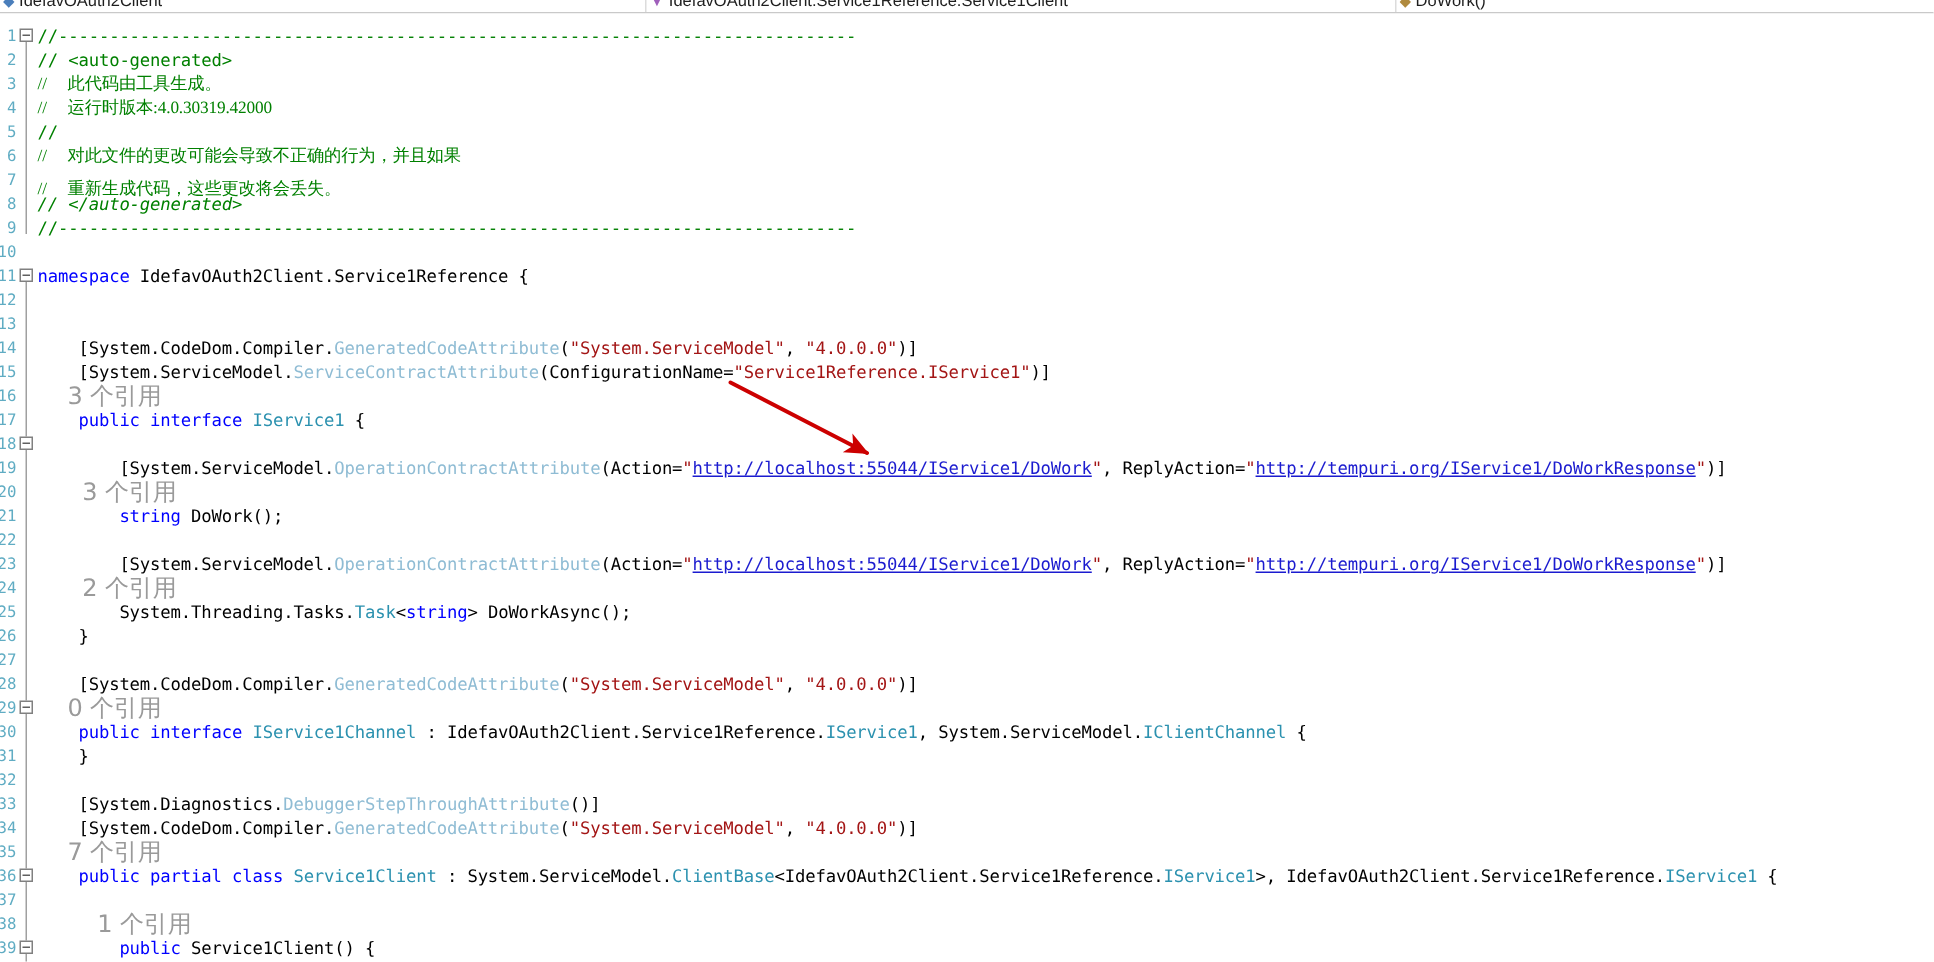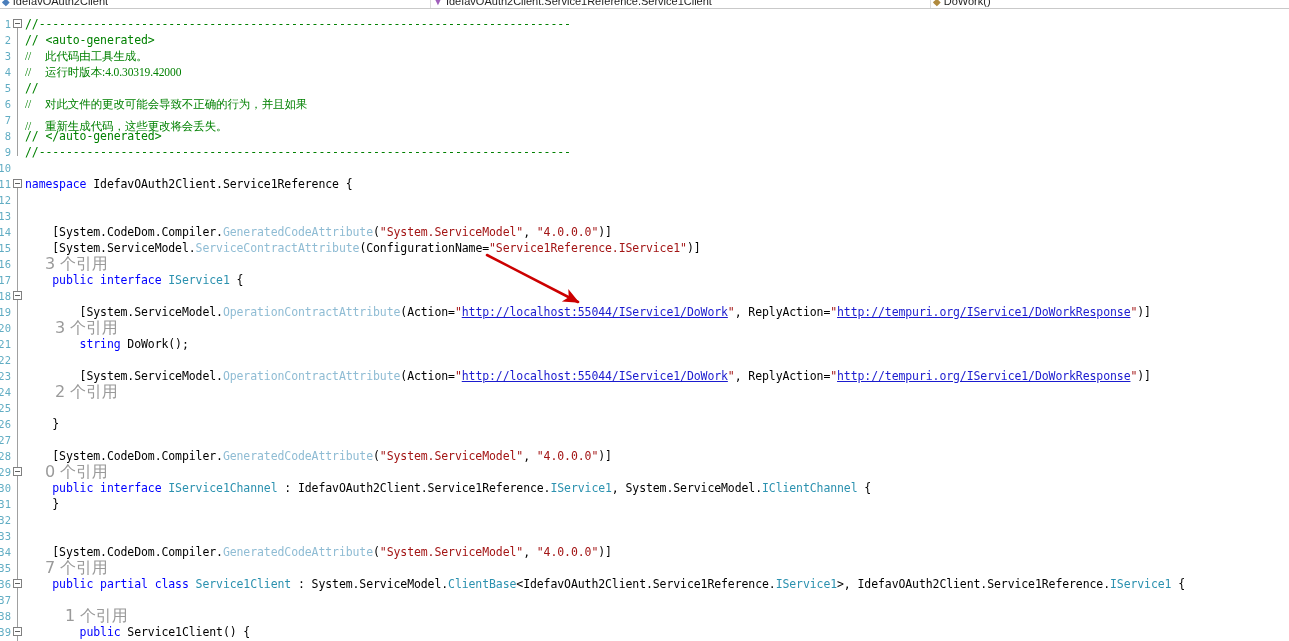--- a/index.html
+++ b/index.html
@@ -199,44 +199,46 @@
     </div>
 
   <div id="code">
       <div class="cline" style="top: 7px;"><span class="t-com">//------------------------------------------------------------------------------</span></div>
       <div class="cline" style="top: 23px;"><span class="t-com">// &lt;auto-generated&gt;</span></div>
       <div class="cline cjk" style="top: 39px;"><span class="t-com">//     此代码由工具生成。</span></div>
       <div class="cline cjk" style="top: 55px;"><span class="t-com">//     运行时版本:4.0.30319.42000</span></div>
       <div class="cline" style="top: 71px;"><span class="t-com">//</span></div>
       <div class="cline cjk" style="top: 87px;"><span class="t-com">//     对此文件的更改可能会导致不正确的行为，并且如果</span></div>
       <div class="cline cjk" style="top: 109px;"><span class="t-com">//     重新生成代码，这些更改将会丢失。</span></div>
-      <div class="cline" style="top: 119px;"><span class="t-com">// &lt;/auto-generated&gt;</span></div>
+      <div class="cline" style="top: 119px; font-style: italic;"><span class="t-com">// &lt;/auto-generated&gt;</span></div>
       <div class="cline" style="top: 135px;"><span class="t-com">//------------------------------------------------------------------------------</span></div>
       <div class="cline" style="top: 151px;"></div>
       <div class="cline" style="top: 167px;"><span class="t-kw">namespace</span><span class="t-plain"> IdefavOAuth2Client.Service1Reference {</span></div>
       <div class="cline" style="top: 183px;"></div>
       <div class="cline" style="top: 199px;"></div>
       <div class="cline" style="top: 215px;"><span class="t-plain">    [System.CodeDom.Compiler.</span><span class="t-attr">GeneratedCodeAttribute</span><span class="t-plain">(</span><span class="t-str">"System.ServiceModel"</span><span class="t-plain">, </span><span class="t-str">"4.0.0.0"</span><span class="t-plain">)]</span></div>
       <div class="cline" style="top: 231px;"><span class="t-plain">    [System.ServiceModel.</span><span class="t-attr">ServiceContractAttribute</span><span class="t-plain">(ConfigurationName=</span><span class="t-str">"Service1Reference.IService1"</span><span class="t-plain">)]</span></div>
       <div class="cline" style="top: 247px; font-family: &quot;DejaVu Sans&quot;, &quot;Liberation Sans&quot;, sans-serif;"><span class="t-lens">    3 个引用</span></div>
       <div class="cline" style="top: 263px;"><span class="t-kw">    public interface </span><span class="t-type">IService1</span><span class="t-plain"> {</span></div>
       <div class="cline" style="top: 279px;"></div>
       <div class="cline" style="top: 295px;"><span class="t-plain">        [System.ServiceModel.</span><span class="t-attr">OperationContractAttribute</span><span class="t-plain">(Action=</span><span class="t-str">"</span><span class="t-url">http://localhost:55044/IService1/DoWork</span><span class="t-str">"</span><span class="t-plain">, ReplyAction=</span><span class="t-str">"</span><span class="t-url">http://tempuri.org/IService1/DoWorkResponse</span><span class="t-str">"</span><span class="t-plain">)]</span></div>
       <div class="cline" style="top: 311px; font-family: &quot;DejaVu Sans&quot;, &quot;Liberation Sans&quot;, sans-serif;"><span class="t-lens">      3 个引用</span></div>
       <div class="cline" style="top: 327px;"><span class="t-kw">        string </span><span class="t-plain">DoWork();</span></div>
       <div class="cline" style="top: 343px;"></div>
       <div class="cline" style="top: 359px;"><span class="t-plain">        [System.ServiceModel.</span><span class="t-attr">OperationContractAttribute</span><span class="t-plain">(Action=</span><span class="t-str">"</span><span class="t-url">http://localhost:55044/IService1/DoWork</span><span class="t-str">"</span><span class="t-plain">, ReplyAction=</span><span class="t-str">"</span><span class="t-url">http://tempuri.org/IService1/DoWorkResponse</span><span class="t-str">"</span><span class="t-plain">)]</span></div>
       <div class="cline" style="top: 375px; font-family: &quot;DejaVu Sans&quot;, &quot;Liberation Sans&quot;, sans-serif;"><span class="t-lens">      2 个引用</span></div>
+      <div class="cline" style="top: 391px;"><span class="t-plain">        System.Threading.Tasks.</span><span class="t-type">Task</span><span class="t-plain">&lt;</span><span class="t-kw">string</span><span class="t-plain">&gt; DoWorkAsync();</span></div>
       <div class="cline" style="top: 407px;"><span class="t-plain">    }</span></div>
       <div class="cline" style="top: 423px;"></div>
       <div class="cline" style="top: 439px;"><span class="t-plain">    [System.CodeDom.Compiler.</span><span class="t-attr">GeneratedCodeAttribute</span><span class="t-plain">(</span><span class="t-str">"System.ServiceModel"</span><span class="t-plain">, </span><span class="t-str">"4.0.0.0"</span><span class="t-plain">)]</span></div>
       <div class="cline" style="top: 455px; font-family: &quot;DejaVu Sans&quot;, &quot;Liberation Sans&quot;, sans-serif;"><span class="t-lens">    0 个引用</span></div>
       <div class="cline" style="top: 471px;"><span class="t-kw">    public interface </span><span class="t-type">IService1Channel</span><span class="t-plain"> : IdefavOAuth2Client.Service1Reference.</span><span class="t-type">IService1</span><span class="t-plain">, System.ServiceModel.</span><span class="t-type">IClientChannel</span><span class="t-plain"> {</span></div>
       <div class="cline" style="top: 487px;"><span class="t-plain">    }</span></div>
       <div class="cline" style="top: 503px;"></div>
+      <div class="cline" style="top: 519px;"><span class="t-plain">    [System.Diagnostics.</span><span class="t-attr">DebuggerStepThroughAttribute</span><span class="t-plain">()]</span></div>
       <div class="cline" style="top: 535px;"><span class="t-plain">    [System.CodeDom.Compiler.</span><span class="t-attr">GeneratedCodeAttribute</span><span class="t-plain">(</span><span class="t-str">"System.ServiceModel"</span><span class="t-plain">, </span><span class="t-str">"4.0.0.0"</span><span class="t-plain">)]</span></div>
       <div class="cline" style="top: 551px; font-family: &quot;DejaVu Sans&quot;, &quot;Liberation Sans&quot;, sans-serif;"><span class="t-lens">    7 个引用</span></div>
       <div class="cline" style="top: 567px;"><span class="t-kw">    public partial class </span><span class="t-type">Service1Client</span><span class="t-plain"> : System.ServiceModel.</span><span class="t-type">ClientBase</span><span class="t-plain">&lt;IdefavOAuth2Client.Service1Reference.</span><span class="t-type">IService1</span><span class="t-plain">&gt;, IdefavOAuth2Client.Service1Reference.</span><span class="t-type">IService1</span><span class="t-plain"> {</span></div>
       <div class="cline" style="top: 583px;"></div>
       <div class="cline" style="top: 599px; font-family: &quot;DejaVu Sans&quot;, &quot;Liberation Sans&quot;, sans-serif;"><span class="t-lens">        1 个引用</span></div>
       <div class="cline" style="top: 615px;"><span class="t-kw">        public </span><span class="t-plain">Service1Client() {</span></div>
       <div class="cline" style="top: 631px;"></div>
     </div>
 
   <svg id="arrow" width="1289" height="632">

